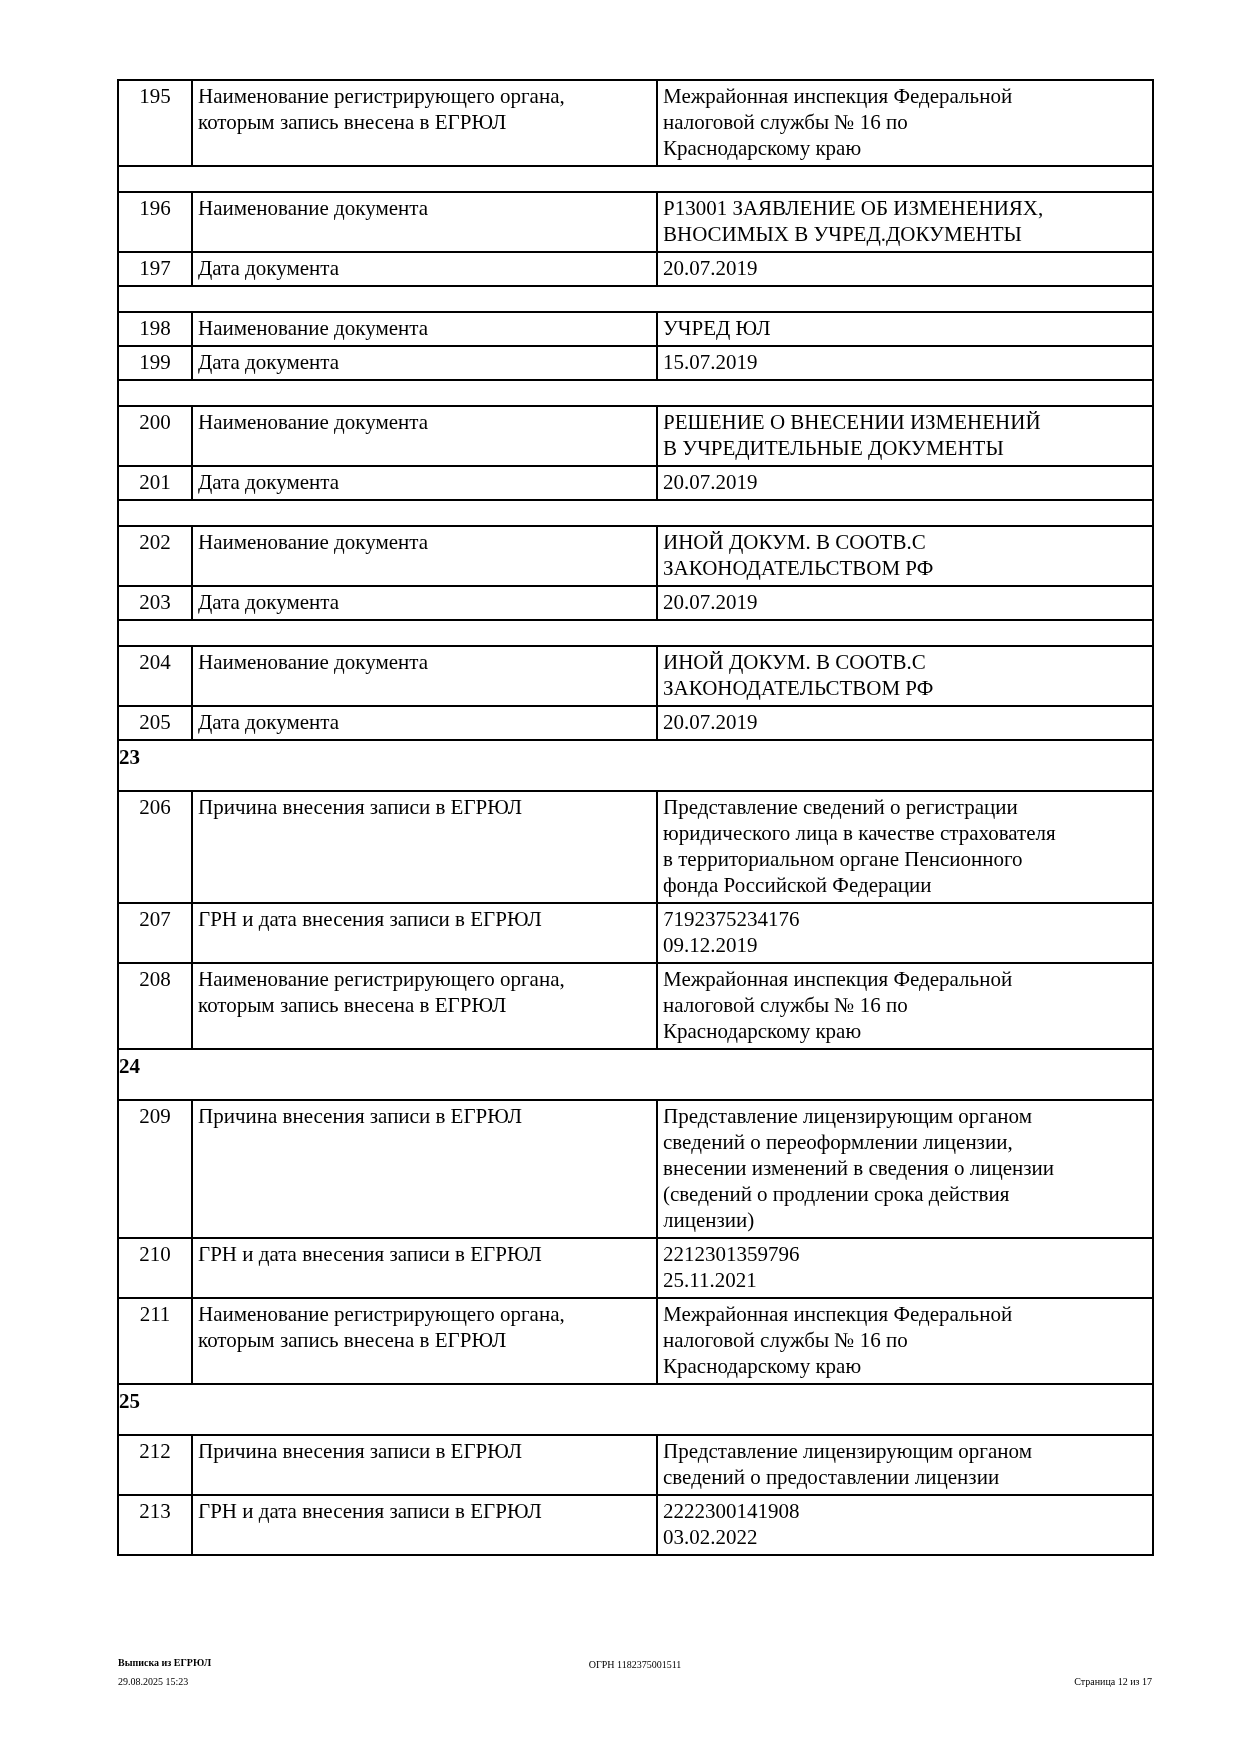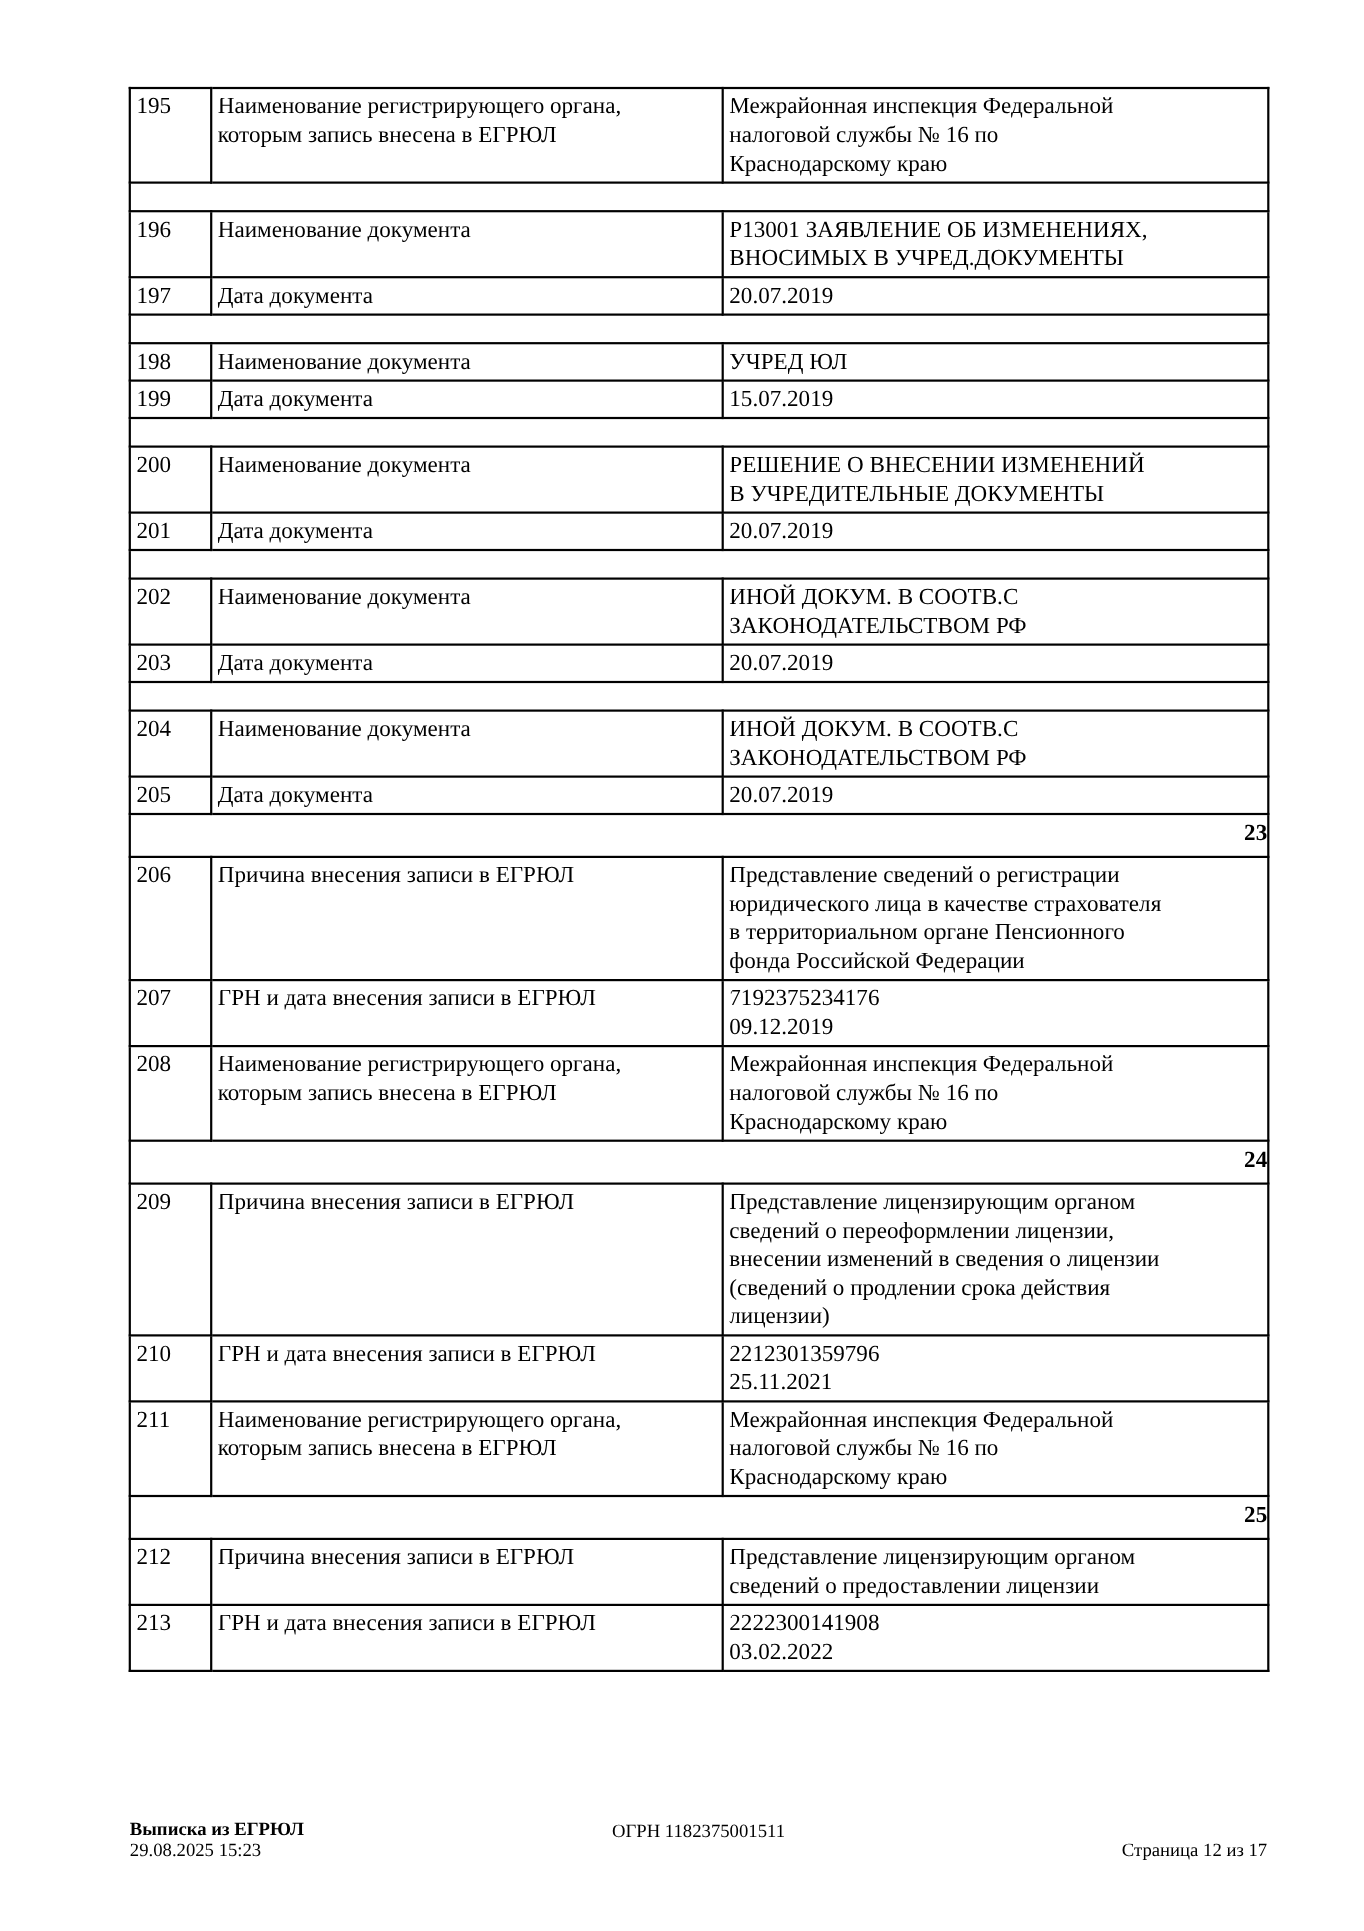--- a/index.html
+++ b/index.html
@@ -31,45 +31,45 @@
   table.egrul td {
     border: 2px solid #000000;
     vertical-align: top;
     padding: 2px 5px 4px 5px;
     font-size: 21px;
     line-height: 26px;
     font-family: "Liberation Serif", "DejaVu Serif", serif;
     overflow: hidden;
   }
   td.c-num {
-    text-align: left;
+    text-align: center;
     padding-left: 2px;
     padding-right: 2px;
   }
   td.c-label, td.c-value, td.c-span {
     white-space: pre-line;
     word-wrap: break-word;
     border-radius: 26px;
   }
   tr.r-spacer td {
     height: 24px;
     padding: 0;
   }
   tr.r-section td {
-    text-align: right;
+    text-align: left;
     font-weight: bold;
-    padding: 3px 0 8px 0;
+    padding: 3px 0 20px 0;
   }
   .footer {
     position: absolute;
     left: 118px;
     top: 1653px;
     width: 1034px;
     height: 44px;
-    font-size: 17px;
+    font-size: 10px;
     line-height: 19px;
   }
   .footer-left {
     position: absolute;
     left: 0;
     top: 0;
   }
   .footer-doc-type { font-weight: bold; }
   .footer-center {
     position: absolute;

